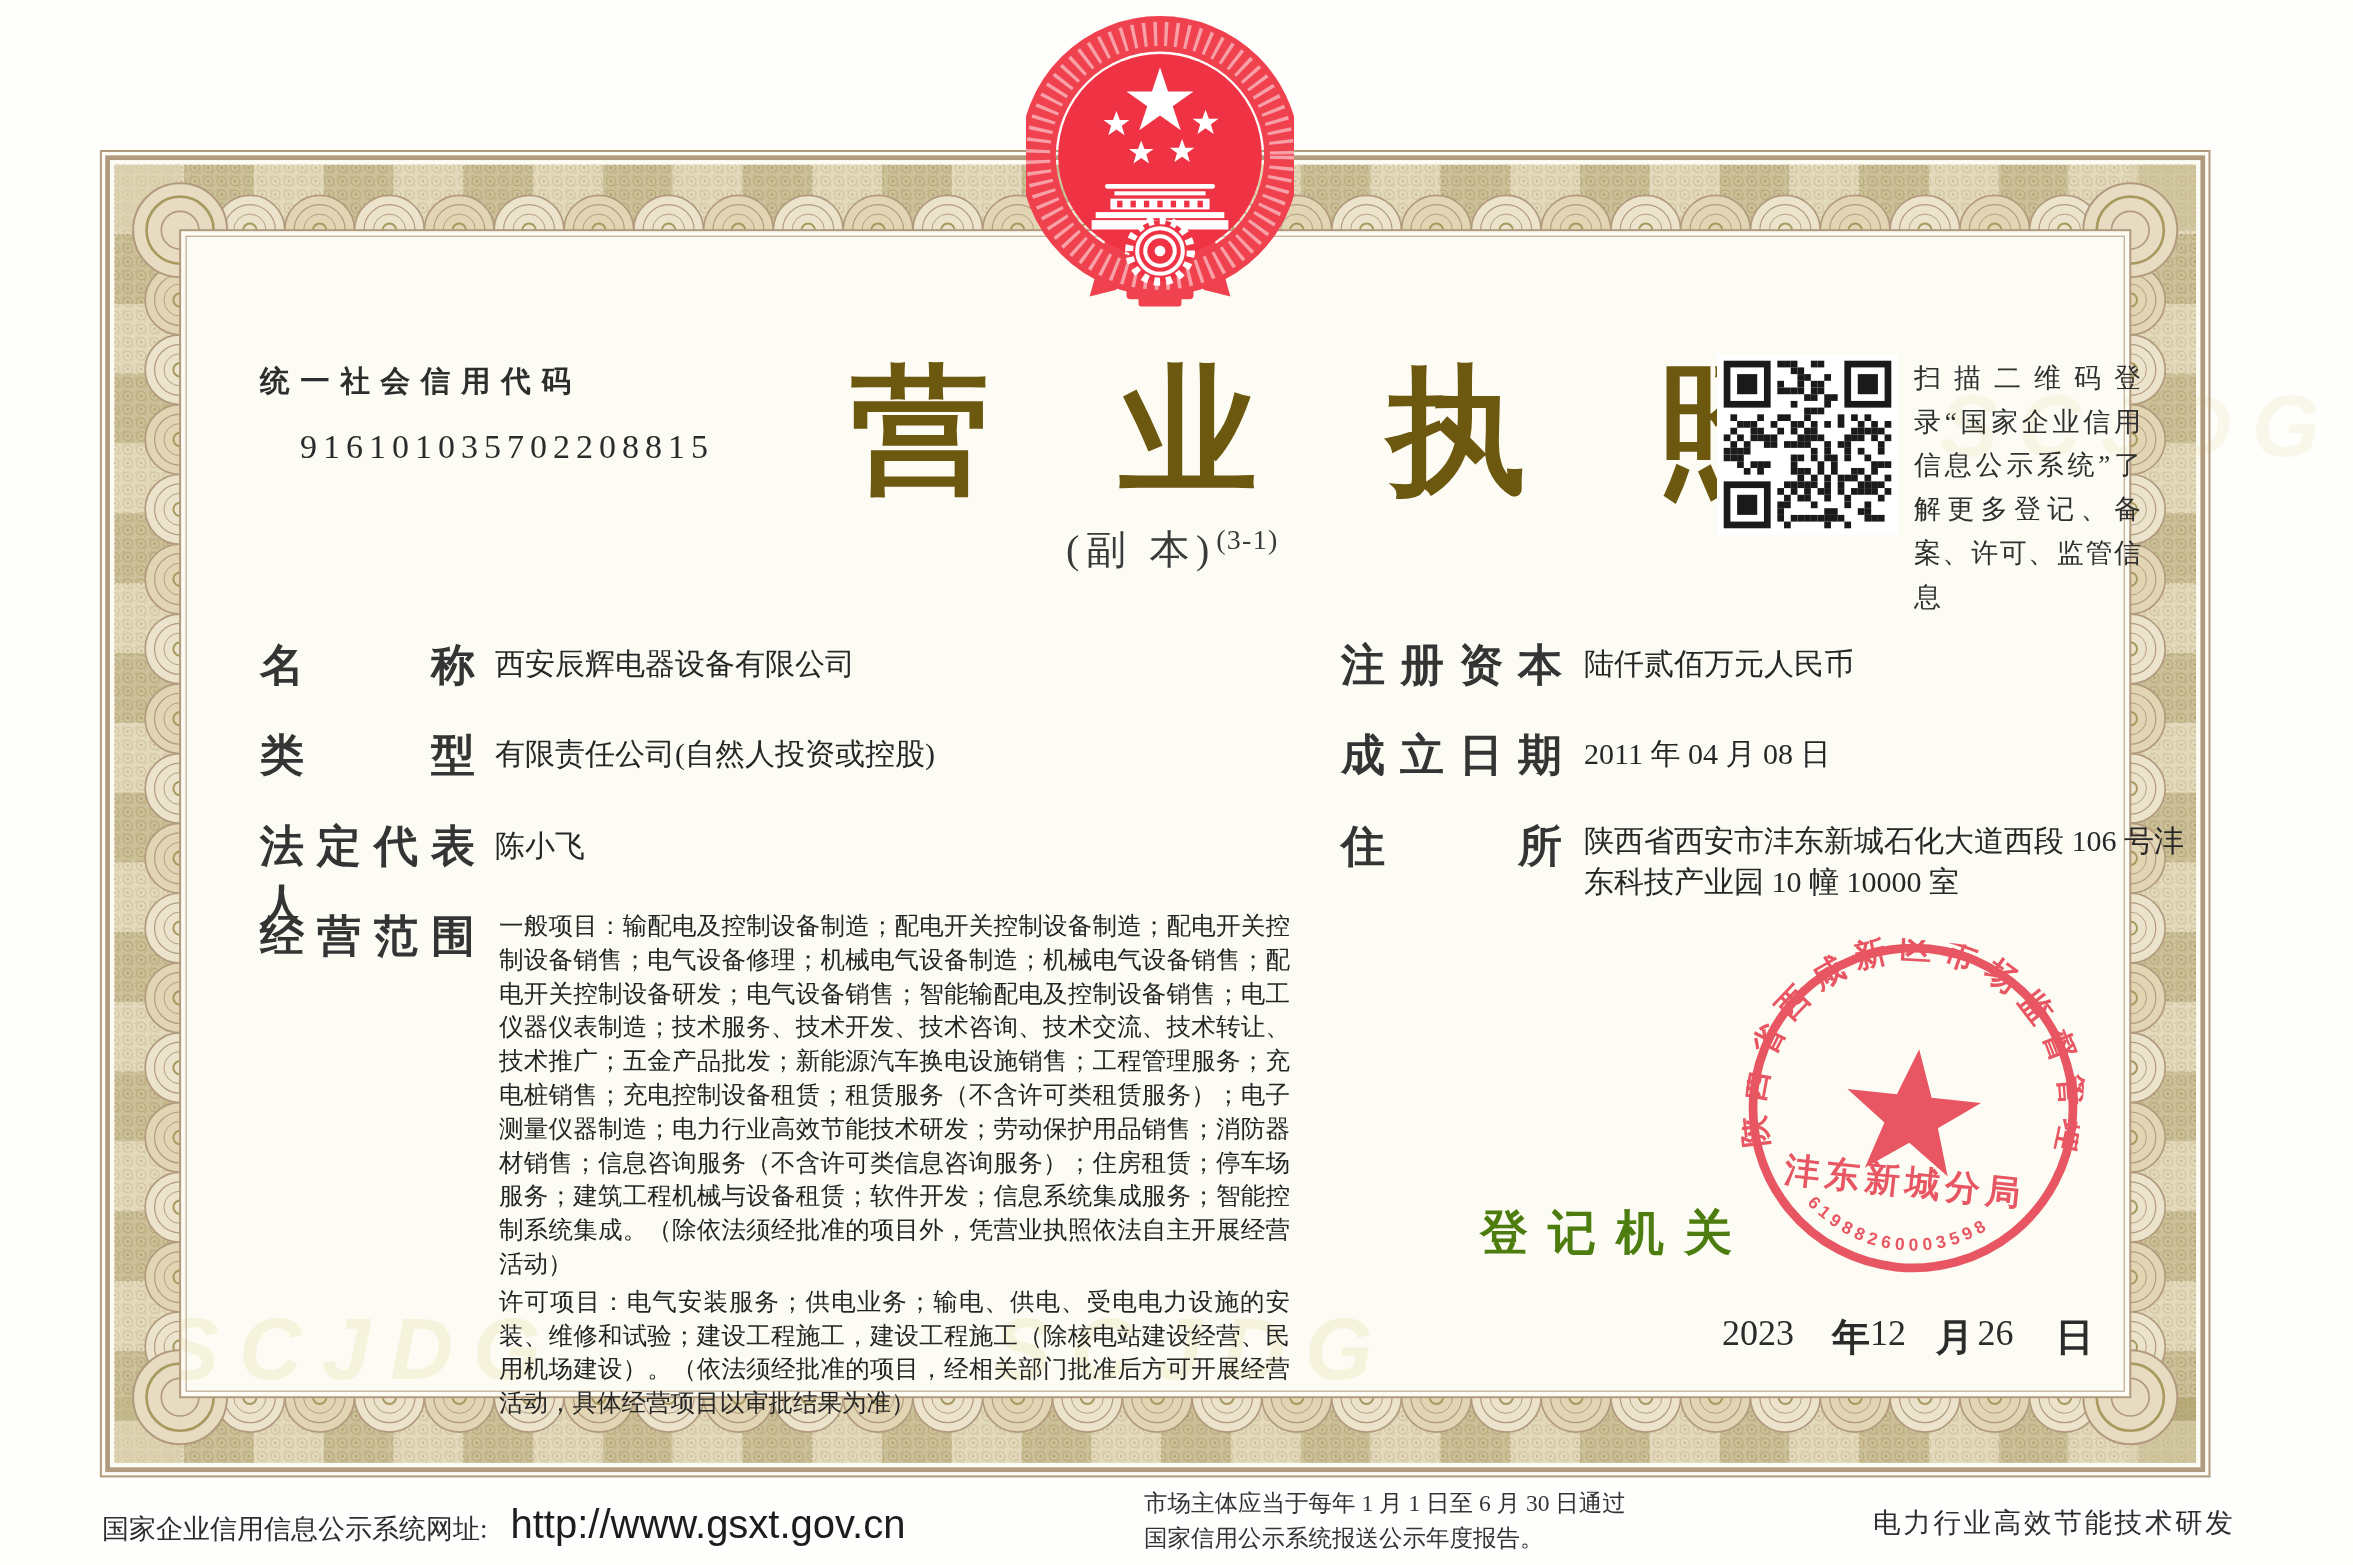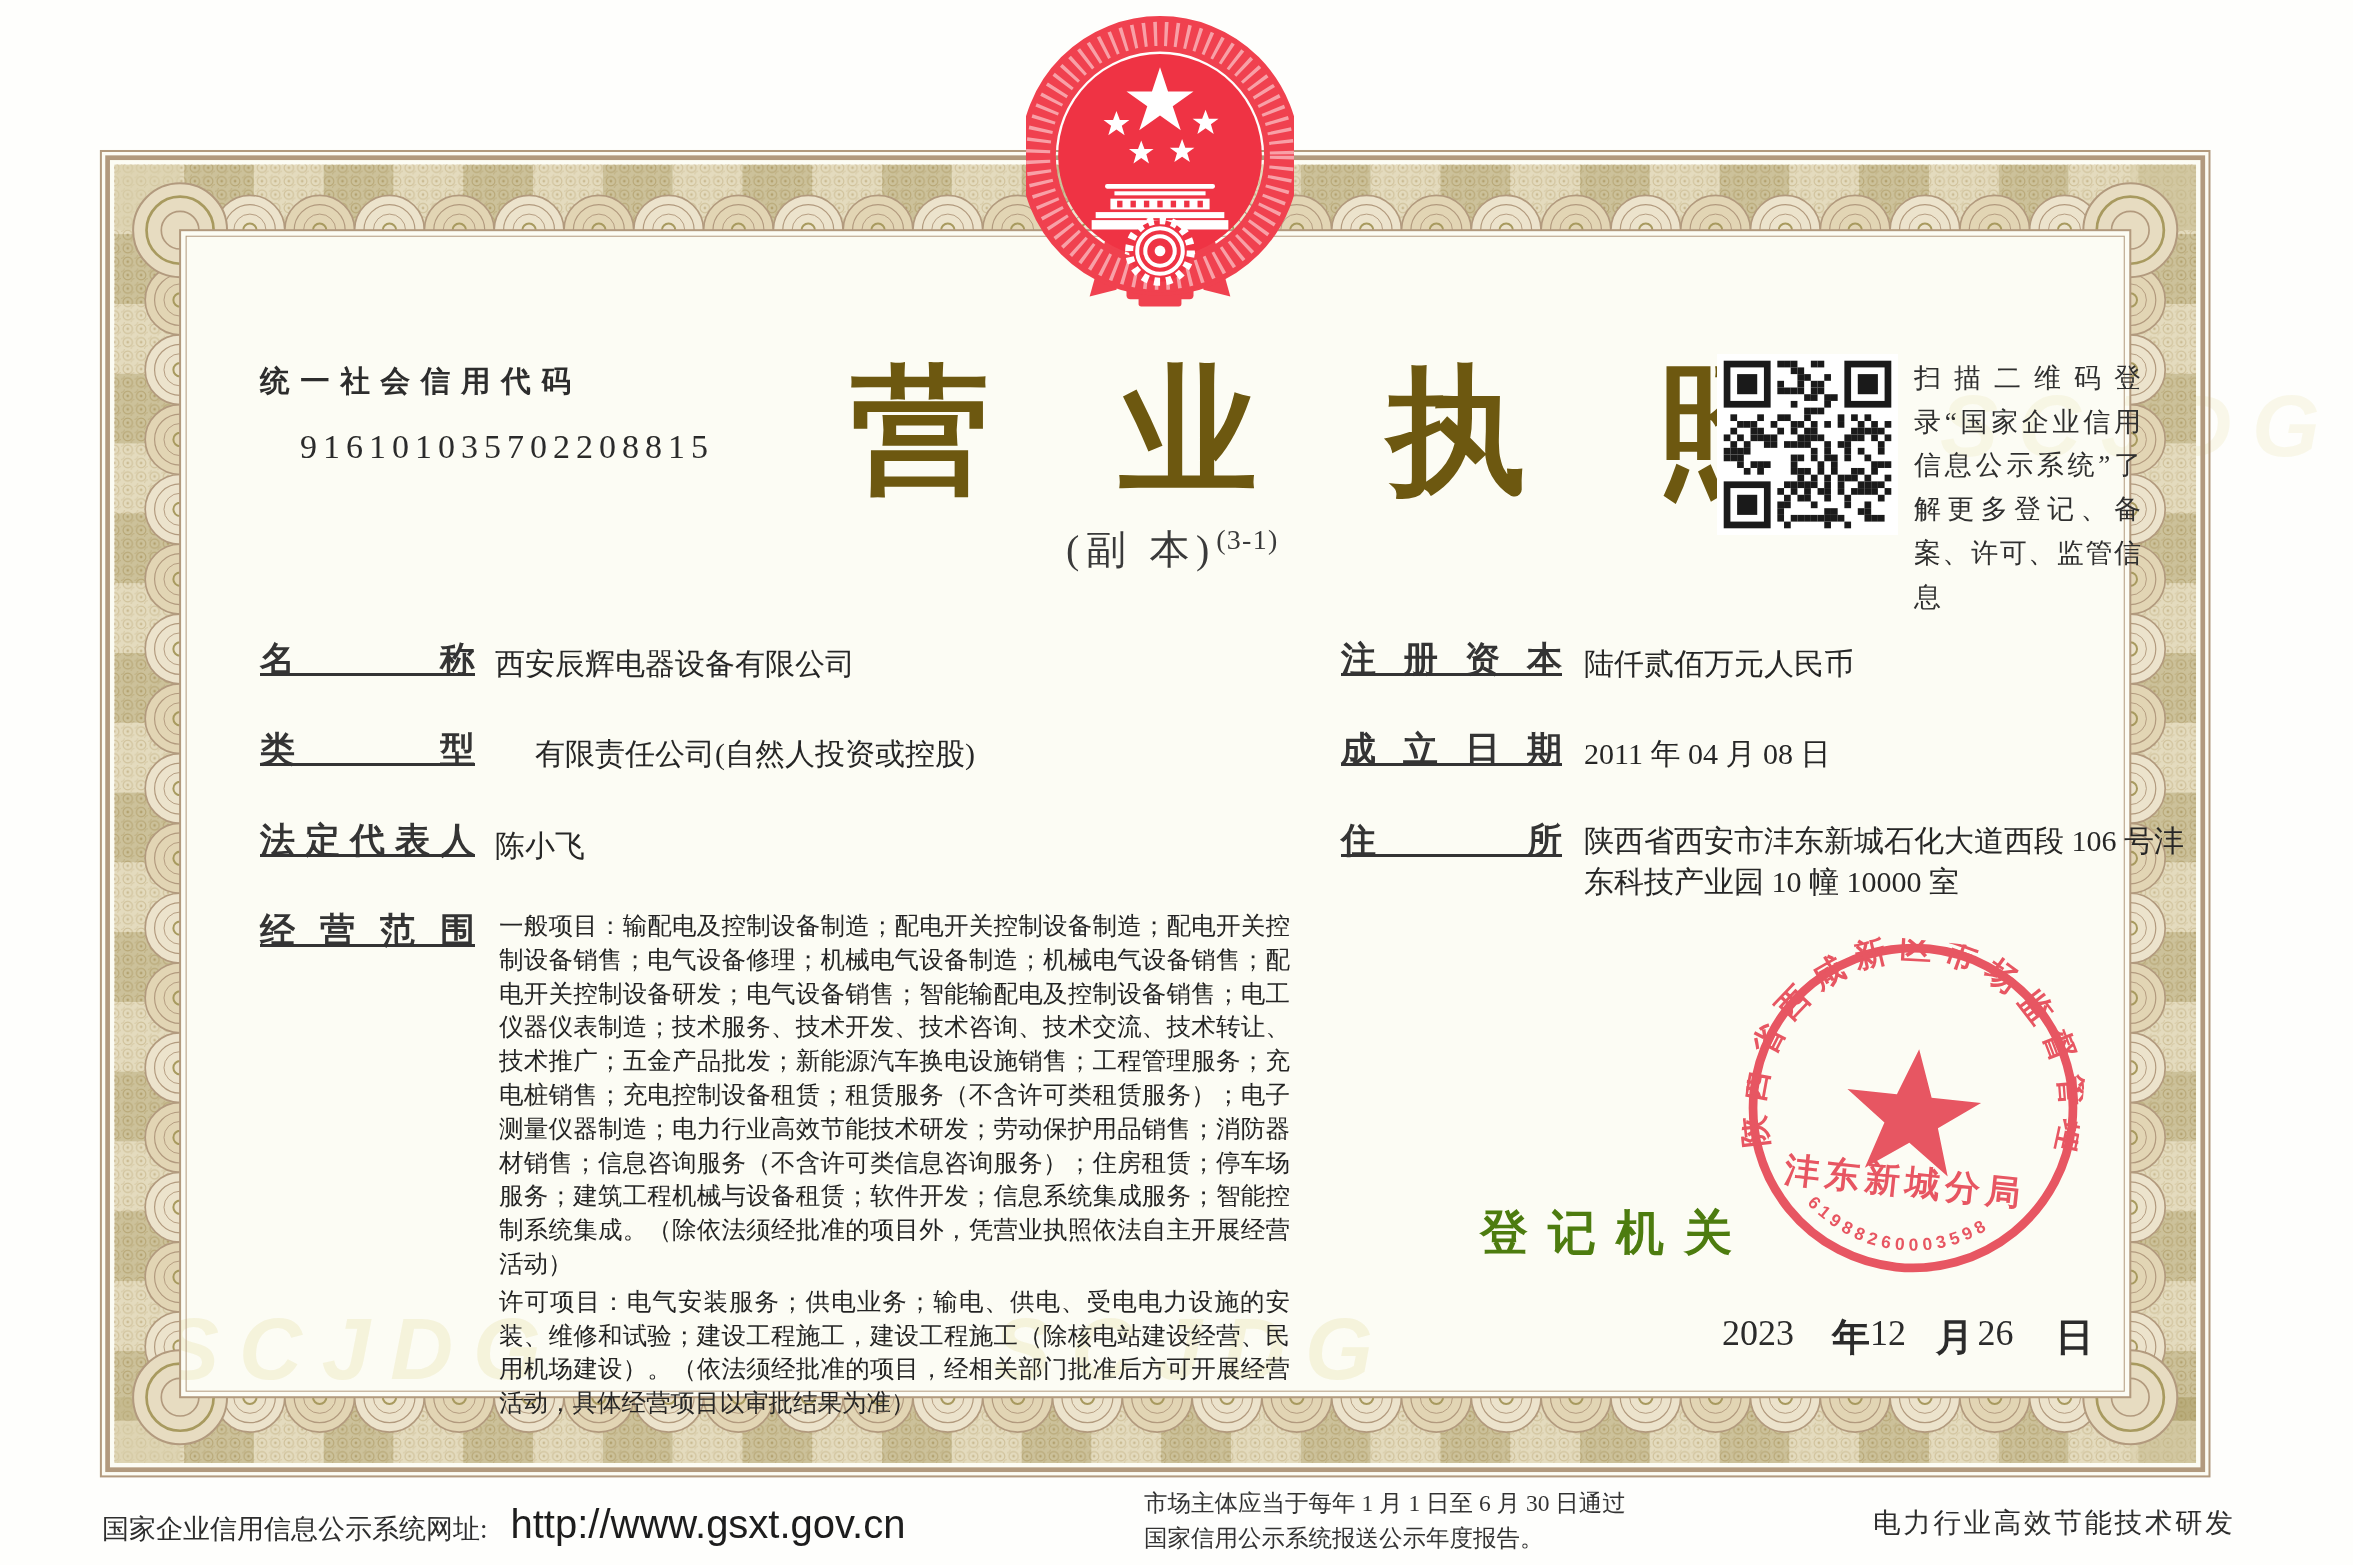--- a/index.html
+++ b/index.html
@@ -15,22 +15,22 @@
   
   .credit-label{font-size:29.5px;font-weight:700;letter-spacing:10.7px;color:#2d2d2d;}
   .credit-value{font-size:34px;letter-spacing:6px;color:#2b2b2b;font-family:"Liberation Serif","DejaVu Serif",serif;}
   .doc-title{font-size:138px;font-weight:800;color:#6d5810;letter-spacing:46px;white-space:nowrap;
              font-family:"Liberation Sans","DejaVu Sans",sans-serif;}
   .doc-subtitle{font-size:40px;color:#3a3a3a;letter-spacing:6.7px;font-family:"Liberation Serif",serif;}
   .doc-subtitle sup{font-size:28px;letter-spacing:1.3px;}
   .qr-note{font-size:27px;line-height:1.62;color:#2f2f2f;text-align:justify;
            font-family:"Liberation Serif","DejaVu Serif",serif;}
   
-  .flabel{display:inline-block;font-weight:700;color:#343434;font-size:35px;
-          text-align:justify;text-align-last:justify;text-decoration:underline;-moz-text-align-last:justify;}
+  .flabel{display:inline-block;font-weight:700;color:#343434;font-size:44px;
+          text-align:justify;text-align-last:justify;-moz-text-align-last:justify;}
   .flabel.left{width:215px;}
   .flabel.right{width:221px;}
   .fvalue{font-size:30px;color:#262626;font-family:"Liberation Serif","DejaVu Serif",serif;line-height:1.35;}
   .scope{width:799px;font-size:24.5px;line-height:1.38;color:#242424;text-align:justify;
          font-family:"Liberation Serif","DejaVu Serif",serif;}
   .scope p{margin:4px;}
   
   .authority-label{font-size:48px;font-weight:700;letter-spacing:20px;color:#4d7c0f;white-space:nowrap;}
   .date-row{display:flex;align-items:flex-start;color:#2b2b2b;white-space:nowrap;
             font-family:"Liberation Serif","DejaVu Serif",serif;}
@@ -799,21 +799,21 @@
   <div class="abs z3 qr-note" style="left:1914px;top:357px;width:227px;">扫描二维码登录“国家企业信用信息公示系统”了解更多登记、备案、许可、监管信息</div>
 
   <div class="abs z3" style="left:260px;top:636px;">
     <span class="flabel left">名称</span>
   </div>
   <div class="abs z3 fvalue" style="left:495px;top:644px;">西安辰辉电器设备有限公司</div>
 
   <div class="abs z3" style="left:260px;top:726px;">
     <span class="flabel left">类型</span>
   </div>
-  <div class="abs z3 fvalue" style="left:495px;top:734px;margin-left:40px;">有限责任公司(自然人投资或控股)</div>
+  <div class="abs z3 fvalue" style="left:495px;top:734px;">有限责任公司(自然人投资或控股)</div>
 
   <div class="abs z3" style="left:260px;top:817px;">
     <span class="flabel left">法定代表人</span>
   </div>
   <div class="abs z3 fvalue" style="left:495px;top:826px;">陈小飞</div>
 
   <div class="abs z3" style="left:260px;top:907px;">
     <span class="flabel left">经营范围</span>
   </div>
   <div class="abs z3 scope" style="left:495px;top:905px;">

